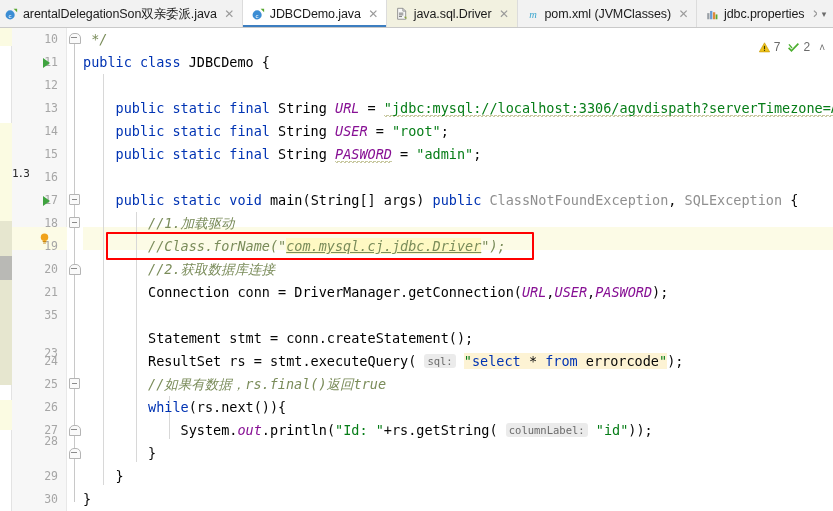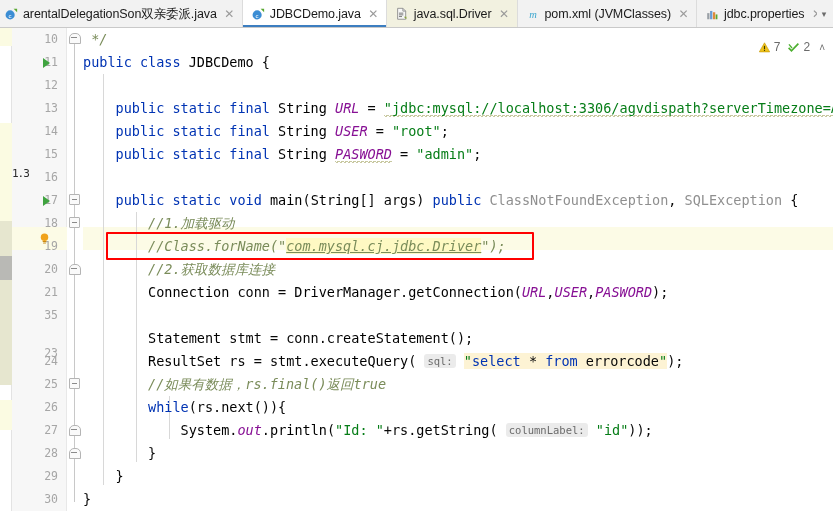--- a/index.html
+++ b/index.html
@@ -269,21 +269,21 @@
         <div class="lnum" style="top: 184px;">18</div>
         <div class="lnum" style="top: 207px;">19</div>
         <div class="lnum" style="top: 230px;">20</div>
         <div class="lnum" style="top: 253px;">21</div>
         <div class="lnum" style="top: 276px;">35</div>
         <div class="lnum" style="top: 314px;">23</div>
         <div class="lnum" style="top: 322px;">24</div>
         <div class="lnum" style="top: 345px;">25</div>
         <div class="lnum" style="top: 368px;">26</div>
         <div class="lnum" style="top: 391px;">27</div>
-        <div class="lnum" style="top: 414px; text-align: right;">28</div>
+        <div class="lnum" style="top: 402px; text-align: right;">28</div>
         <div class="lnum" style="top: 437px;">29</div>
         <div class="lnum" style="top: 460px;">30</div>
       </div>
     <div id="runmarks">
         <div class="runmark" style="top: 23px;">
           <span class="tri"></span>
         </div>
         <div class="runmark" style="top: 161px;">
           <span class="tri"></span>
         </div>

